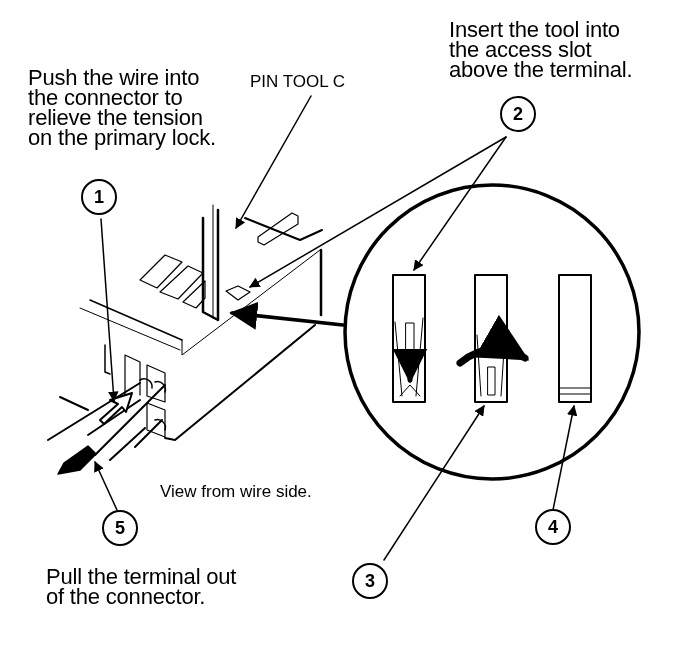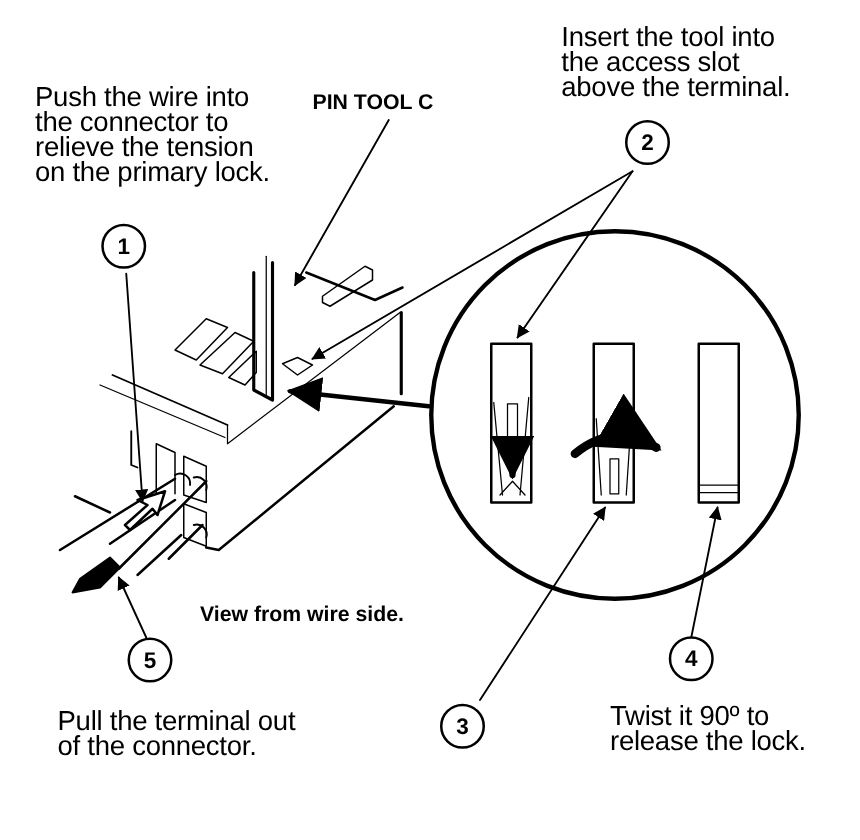--- a/index.html
+++ b/index.html
@@ -1,20 +1,20 @@
 <!DOCTYPE html>
 <html><head>
 <meta charset="utf-8">
 <style>
   html, body { margin: 0; padding: 0; background: #ffffff; }
   body { width: 688px; height: 672px; position: relative; overflow: hidden;
          font-family: "Liberation Sans", sans-serif; color: #000; }
   #stage { position: absolute; left: 0; top: 0; width: 688px; height: 672px; }
   .lbl { position: absolute; font-size: 22px; line-height: 20px; white-space: pre; letter-spacing: -0.2px; }
-  .bold { font-weight: bold; font-size: 17px; letter-spacing: 0; }
+  .bold { font-weight: normal; font-size: 17px; letter-spacing: 0; }
   .callout { position: absolute; width: 36px; height: 36px; border: 2px solid #000; border-radius: 50%;
              box-sizing: border-box; background: #fff; display: flex; align-items: center; justify-content: center;
              font-weight: bold; font-size: 18px; }
 </style>
 </head>
 <body>
 
 <div id="stage">
   <svg width="688" height="672" viewBox="0 0 688 672" style="position:absolute;left:0;top:0" fill="none" stroke="#000" stroke-linecap="round" stroke-linejoin="round">
     <defs>
@@ -106,21 +106,19 @@
 the connector to
 relieve the tension
 on the primary lock.</div>
   <div class="lbl bold" style="left:250px;top:72px">PIN TOOL C</div>
   <div class="lbl" style="left:449px;top:20px">Insert the tool into
 the access slot
 above the terminal.</div>
   <div class="lbl bold" style="left:160px;top:482px">View from wire side.</div>
   <div class="lbl" style="left:46px;top:567px">Pull the terminal out
 of the connector.</div>
-  <div class="lbl" style="left:488px;top:563px">Twist it 90º to
-release the lock.</div>
 
   <div class="callout" style="left:81px;top:179px">1</div>
   <div class="callout" style="left:500px;top:96px">2</div>
   <div class="callout" style="left:352px;top:563px">3</div>
   <div class="callout" style="left:535px;top:509px">4</div>
   <div class="callout" style="left:102px;top:510px">5</div>
 </div>
 
 </body></html>

